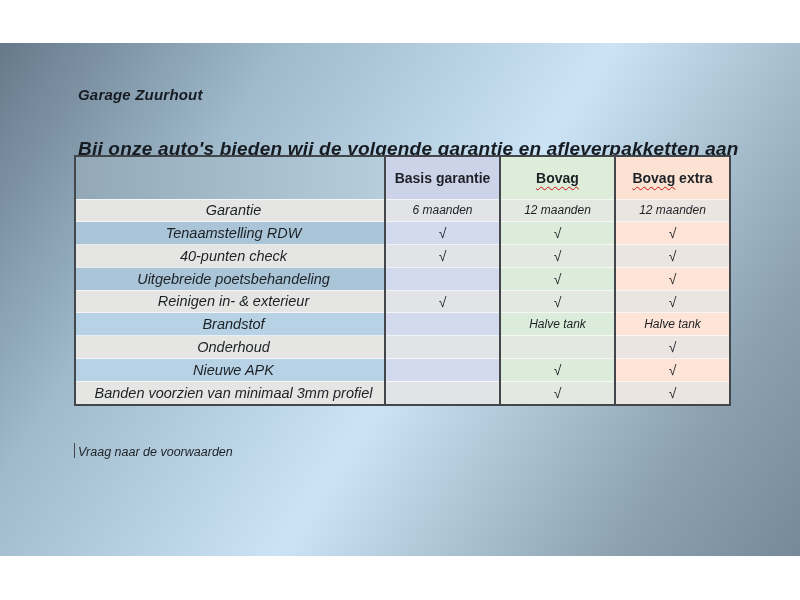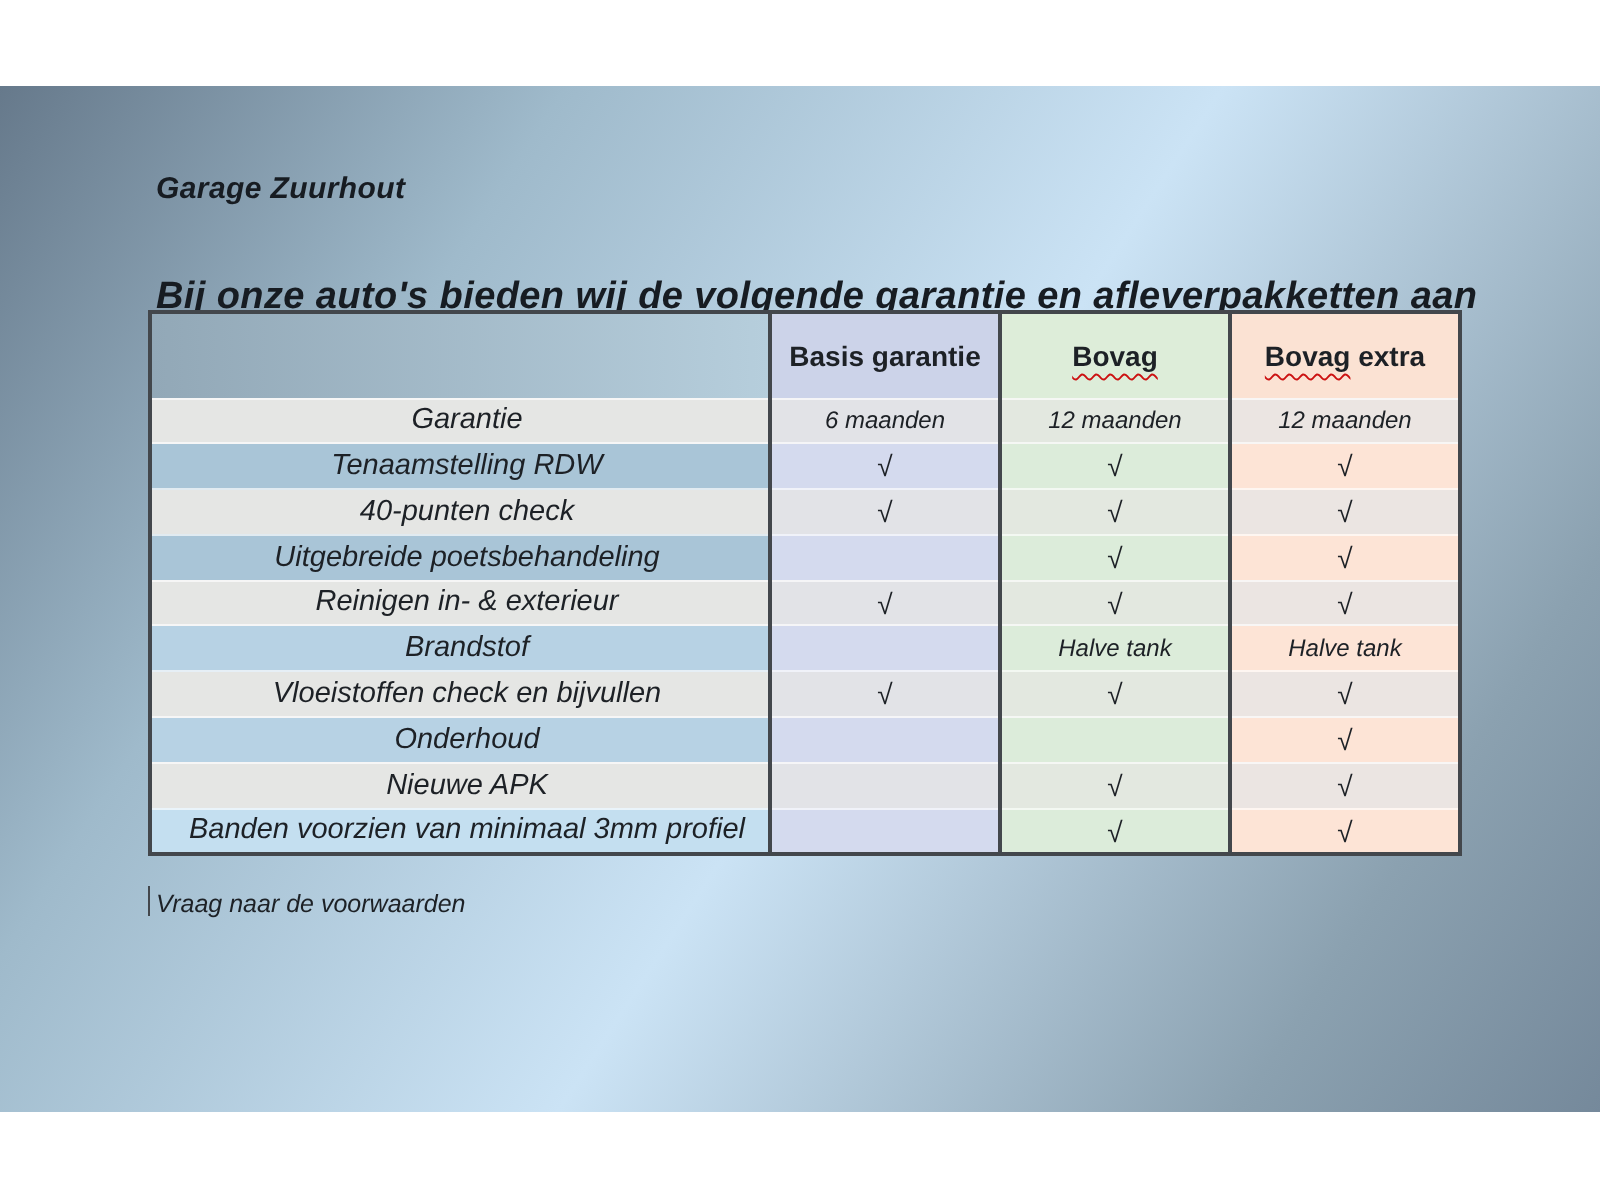--- a/index.html
+++ b/index.html
@@ -107,26 +107,20 @@
         <td class="c2">√</td>
         <td class="c3">√</td>
       </tr>
       <tr>
         <td class="c0">Brandstof</td>
         <td class="c1 it"></td>
         <td class="c2 it">Halve tank</td>
         <td class="c3 it">Halve tank</td>
       </tr>
       <tr>
-        <td class="c0">Vloeistoffen check en bijvullen</td>
-        <td class="c1">√</td>
-        <td class="c2">√</td>
-        <td class="c3">√</td>
-      </tr>
-      <tr>
         <td class="c0">Onderhoud</td>
         <td class="c1"></td>
         <td class="c2"></td>
         <td class="c3">√</td>
       </tr>
       <tr>
         <td class="c0">Nieuwe APK</td>
         <td class="c1"></td>
         <td class="c2">√</td>
         <td class="c3">√</td>

